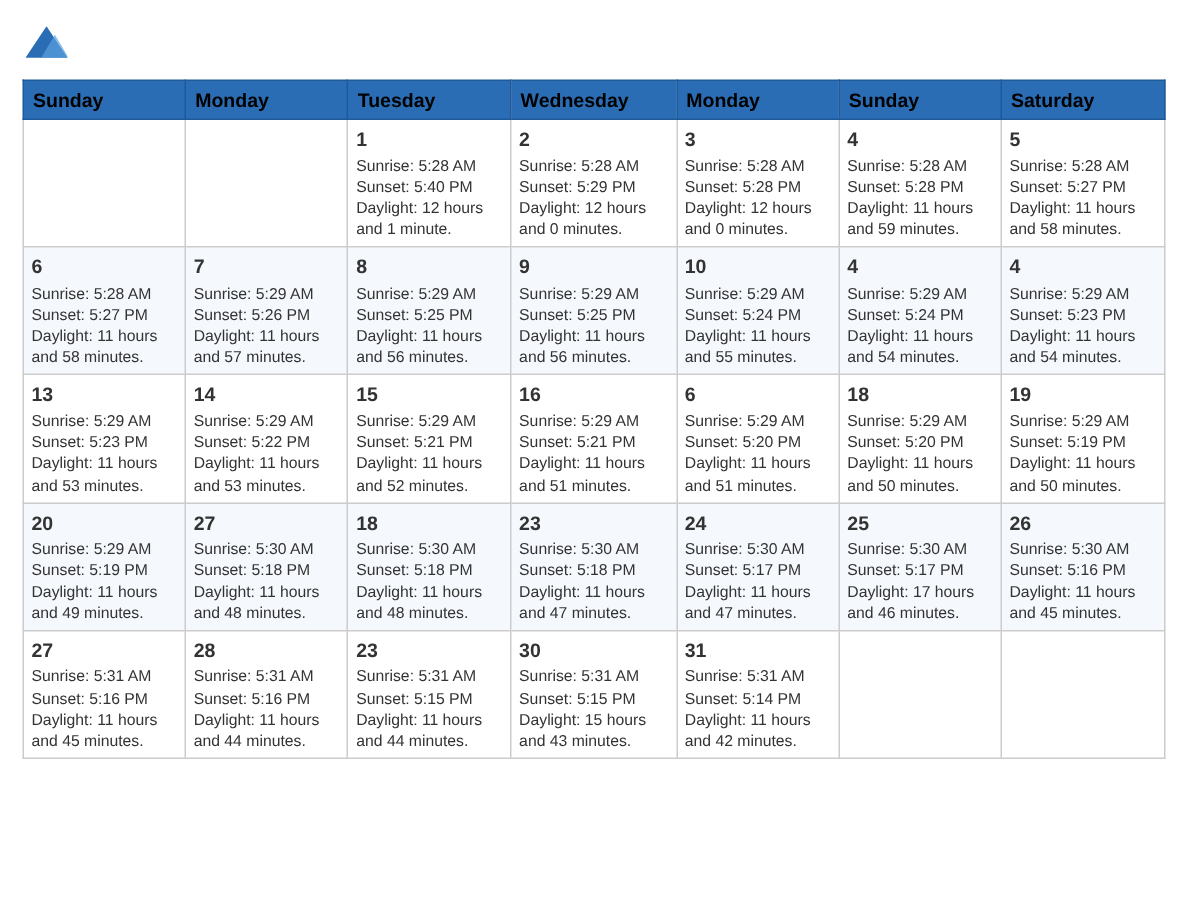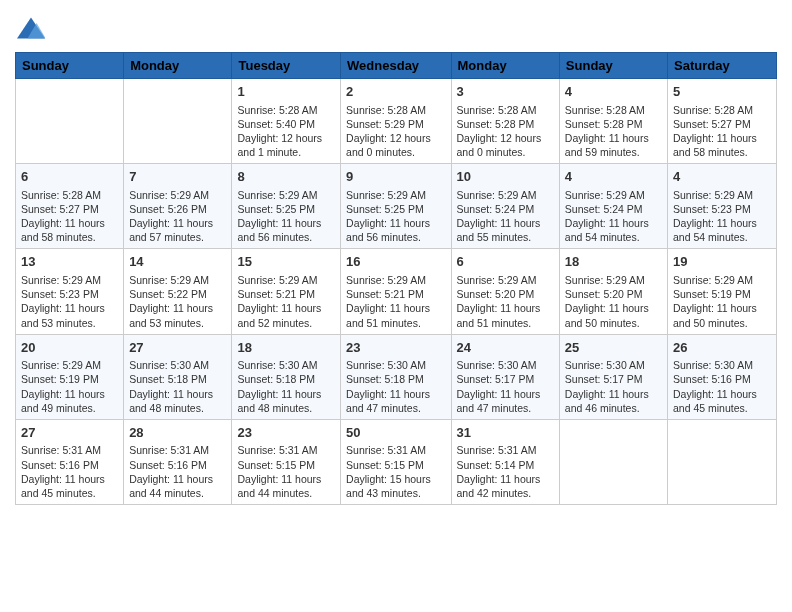--- a/index.html
+++ b/index.html
@@ -274,21 +274,21 @@
           <td>
             <span class="day-num">24</span>
             <div>Sunrise: 5:30 AM</div>
             <div>Sunset: 5:17 PM</div>
             <div>Daylight: 11 hours and 47 minutes.</div>
           </td>
           <td>
             <span class="day-num">25</span>
             <div>Sunrise: 5:30 AM</div>
             <div>Sunset: 5:17 PM</div>
-            <div>Daylight: 11 hours and 46 minutes.</div>
+            <div>Daylight: 17 hours and 46 minutes.</div>
           </td>
           <td>
             <span class="day-num">26</span>
             <div>Sunrise: 5:30 AM</div>
             <div>Sunset: 5:16 PM</div>
             <div>Daylight: 11 hours and 45 minutes.</div>
           </td>
         </tr>
         <tr>
           <td>
@@ -303,21 +303,21 @@
             <div>Sunset: 5:16 PM</div>
             <div>Daylight: 11 hours and 44 minutes.</div>
           </td>
           <td>
             <span class="day-num">23</span>
             <div>Sunrise: 5:31 AM</div>
             <div>Sunset: 5:15 PM</div>
             <div>Daylight: 11 hours and 44 minutes.</div>
           </td>
           <td>
-            <span class="day-num">50</span>
+            <span class="day-num">30</span>
             <div>Sunrise: 5:31 AM</div>
             <div>Sunset: 5:15 PM</div>
             <div>Daylight: 15 hours and 43 minutes.</div>
           </td>
           <td>
             <span class="day-num">31</span>
             <div>Sunrise: 5:31 AM</div>
             <div>Sunset: 5:14 PM</div>
             <div>Daylight: 11 hours and 42 minutes.</div>
           </td>

